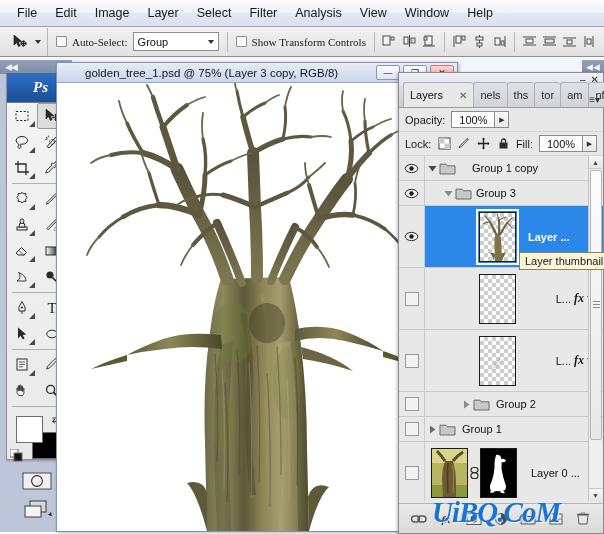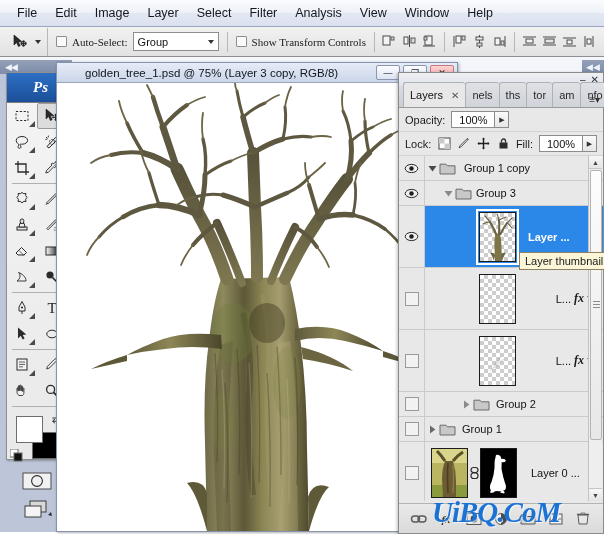--- a/index.html
+++ b/index.html
@@ -141,21 +141,21 @@
     height: 13px; background: linear-gradient(#eef0f4, #dfe3ea);
     display: flex; align-items: center; justify-content: flex-end;
     padding-right: 4px; gap: 5px; font-size: 10px; color: #2c3440;
   }
   #lp-tabs {
     height: 22px; background: linear-gradient(#d9dce1, #c9cdd4);
     display: flex; align-items: flex-end; padding-left: 4px;
     border-bottom: 1px solid #9b9b9b; position: relative;
   }
   .lp-tab {
-    height: 20px; padding: 12px 6px; display: flex; align-items: center; gap: 8px;
+    height: 20px; padding: 12px 6px; display: flex; align-items: center; gap: 16px;
     font-size: 11px; color: #2a2a2a; background: linear-gradient(#dfe1e5, #d0d3d9);
     border-left: 1px solid #aeb1b6; border-top: 1px solid #aeb1b6;
     border-top-left-radius: 3px; border-top-right-radius: 3px; white-space: nowrap;
   }
   .lp-tab.active { background: #e8e8e8; color: #111; height: 21px; }
   .tabx { font-size: 10px; color: #555; }
   #lp-menuico { position: absolute; right: 3px; bottom: 2px; font-size: 10px; color: #333; }
   .lp-row {
     display: flex; align-items: center; height: 24px;
     padding: 0 6px; gap: 6px;
@@ -823,21 +823,21 @@
         <span class="discl">
           <svg width="11" height="11" viewBox="0 0 11 11">
               <path d="M1.5 3 L9.5 3 L5.5 8.4 Z" fill="#4a4a4a"></path>
             </svg>
         </span>
         <span class="foldico">
           <svg width="17" height="14" viewBox="0 0 17 14">
               <path d="M1 3.2h6l1.4 1.6H16V13H1z" fill="#c8c8c8" stroke="#6a6a6a"></path>
             </svg>
         </span>
-        <span class="lname" style="margin-left:8px">Group 1 copy</span>
+        <span class="lname" style="margin-left:16px">Group 1 copy</span>
       </div>
 
       <div class="layerrow">
         <span class="eyecell">
           <svg width="15" height="13" viewBox="0 0 15 13">
               <ellipse cx="7.5" cy="6.5" rx="6.3" ry="4.1" fill="#efefef" stroke="#2b2b2b"></ellipse>
               <circle cx="7.5" cy="6.5" r="2.2" fill="#1e1e1e"></circle>
             </svg>
         </span>
         <span style="width:16px"></span>

